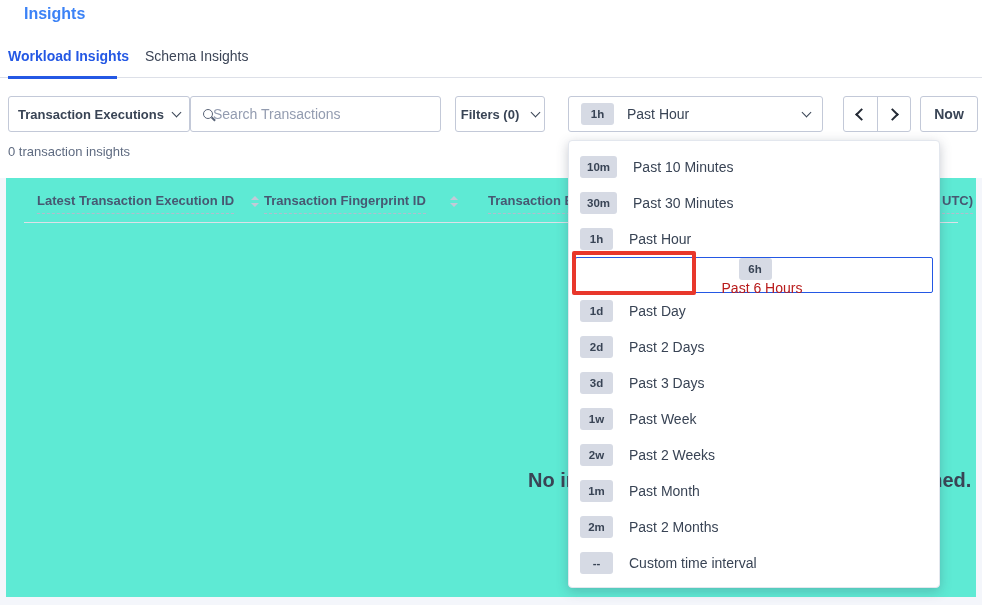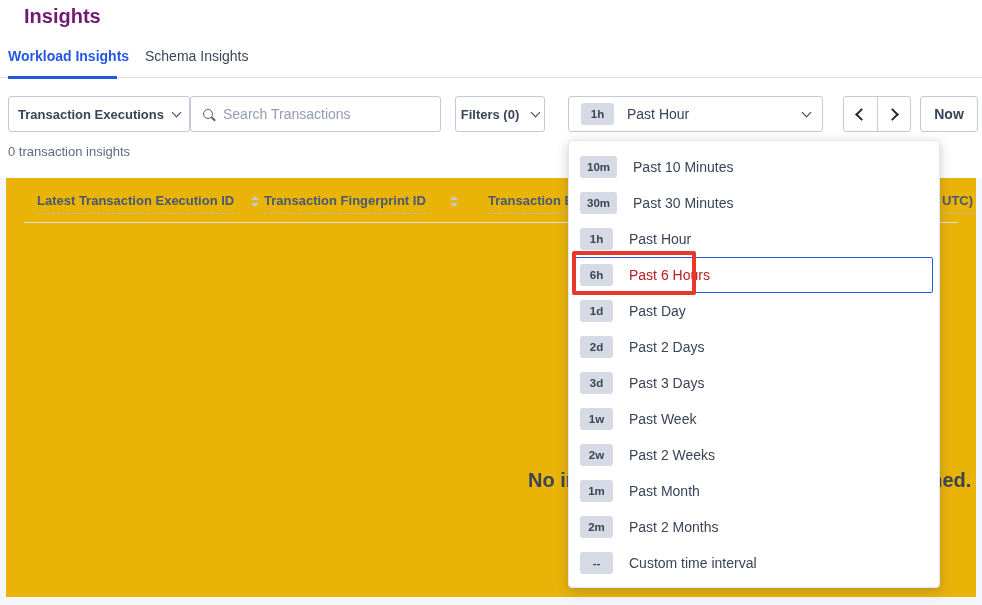--- a/index.html
+++ b/index.html
@@ -6,40 +6,40 @@
   html,body { width:982px; height:605px; overflow:hidden; }
   body { font-family:"Liberation Sans", sans-serif; background:#ffffff; position:relative; color:#394455; }
 
   
   .bg-strip { position:absolute; background:#f4f6fb; z-index:0; }
   .strip-left  { left:0; top:178px; width:6px;  height:427px; }
   .strip-right { left:976px; top:178px; width:6px; height:427px; }
   .strip-bottom{ left:0; top:597px; width:982px; height:8px; }
 
   
-  .page-title { position:absolute; left:24px; top:5px; font-size:20px; font-weight:bold; color:#701a75; }
+  .page-title { position:absolute; left:24px; top:5px; font-size:16px; font-weight:bold; color:#3b82f6; }
 
   
   .tabs { position:absolute; left:0; top:44px; width:982px; height:35px; }
   .tab { position:absolute; top:4px; font-size:14px; cursor:pointer; }
   .tab-active { left:8px; color:#2458e4; font-weight:bold; }
   .tab-inactive { left:145px; color:#3c4557; }
   .tabs-divider { position:absolute; left:0; top:33px; width:982px; height:1px; background:#dde0e8; }
   .tab-underline { position:absolute; left:8px; top:32px; width:109px; height:2.5px; background:#2458e4; }
 
   
   .btn { position:absolute; top:96px; height:36px; border:1px solid #c3c9d8; border-radius:3px;
          background:#fff; display:flex; align-items:center; justify-content:center;
          font-size:13px; font-weight:bold; color:#394455; cursor:pointer; }
   .btn-type { left:8px; width:182px; gap:9px; }
   .btn-filters { left:455px; width:90px; gap:13px; }
   .btn-now { left:920px; width:58px; font-size:14px; }
   .search-box { position:absolute; left:190px; top:96px; width:251px; height:36px;
                 border:1px solid #c3c9d8; border-radius:3px; background:#fff;
-                display:flex; align-items:center; padding:0 12px; gap:10px; }
+                display:flex; align-items:center; padding:0 12px; }
   .search-input { border:none; outline:none; flex:1; font-size:14px; color:#394455;
                   font-family:"Liberation Sans", sans-serif; }
   .search-input::placeholder { color:#939cb0; }
   .time-trigger { position:absolute; left:568px; top:96px; width:255px; height:36px;
                   border:1px solid #c3c9d8; border-radius:3px; background:#fff;
                   display:flex; align-items:center; padding:0 12px; cursor:pointer; }
   .time-trigger .label { font-size:14px; color:#394455; margin-left:13px; flex:1; }
   .nav-group { position:absolute; left:843px; top:96px; width:68px; height:36px;
                border:1px solid #c3c9d8; border-radius:3px; background:#fff; display:flex; }
   .nav-btn { flex:1; display:flex; align-items:center; justify-content:center; cursor:pointer; }
@@ -56,42 +56,42 @@
   .lens::after { content:""; position:absolute; width:5px; height:1.6px; background:#5a6478;
                  transform:rotate(45deg); right:-4px; bottom:-2px; }
 
   .badge { min-width:33px; height:22px; padding:0 7px; background:#d6dae4; border-radius:3px;
            display:inline-flex; align-items:center; justify-content:center;
            font-size:11.5px; font-weight:bold; color:#394455; flex:none;text-align:right; }
 
   .status-line { position:absolute; left:8px; top:144px; font-size:13px; color:#5f6b81; }
 
   
-  .table-head { position:absolute; left:6px; top:178px; width:970px; height:419px; background:#eab308; z-index:1; }
+  .table-head { position:absolute; left:6px; top:178px; width:970px; height:419px; background:#5eead4; z-index:1; }
   .th { position:absolute; top:15px; font-size:13px; font-weight:bold; color:#475872; display:flex; align-items:flex-start; }
   .th .th-label { border-bottom:1px dashed #b4bccd; padding-bottom:5px; white-space:nowrap; }
   .sorter { display:inline-flex; flex-direction:column; gap:2.5px; margin-top:3px; cursor:pointer; }
   .tri-up   { width:0; height:0; border-left:4px solid transparent; border-right:4px solid transparent;
               border-bottom:4.5px solid #c3c9d7; }
   .tri-down { width:0; height:0; border-left:4px solid transparent; border-right:4px solid transparent;
               border-top:4.5px solid #c3c9d7; }
   .head-divider { position:absolute; left:18px; top:44px; width:934px; height:1px; background:#dde0e8; }
 
   .empty-msg { position:absolute; left:528px; top:469px; font-size:20px; font-weight:bold;
                color:#394455; white-space:nowrap; z-index:1; }
 
   
   .dropdown { position:absolute; left:568px; top:140px; width:372px; height:448px; background:#fff;
               border:1px solid #e3e7ee; border-radius:4px; z-index:5; padding:8px 0;
               box-shadow:0 3px 12px rgba(60,70,90,0.28); }
   .dd-item { height:36px; margin:0 6px; padding:0 2px; border:1px solid transparent; border-radius:2px;
              display:flex; align-items:center; cursor:pointer; }
   .dd-item .badge { margin-left:2px; }
   .dd-item .dd-label { margin-left:16px; font-size:14px; color:#394455; }
-  .dd-item.selected { border-color:#2458e4; }
+  .dd-item.selected { border-color:#2458e4;flex-direction:column; }
   .dd-item.selected .dd-label { color:#b91c1c; }
 
   
   .annotation-box { position:absolute; left:572px; top:251px; width:124px; height:44px;
                     border:4px solid #e8372b; border-radius:2px; z-index:6; pointer-events:none; }
 </style>
 </head>
 <body>
 
 <div class="bg-strip strip-left"></div>

